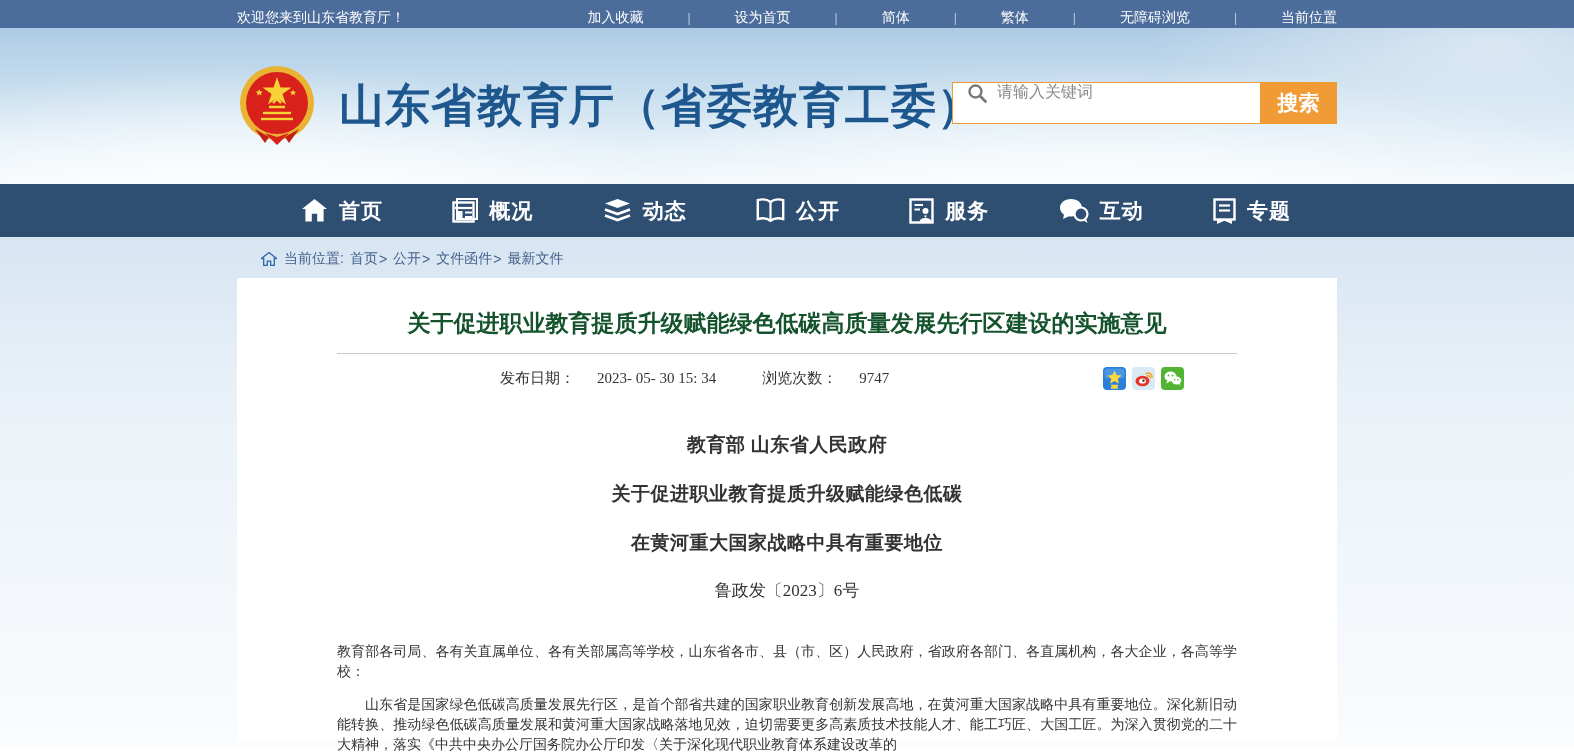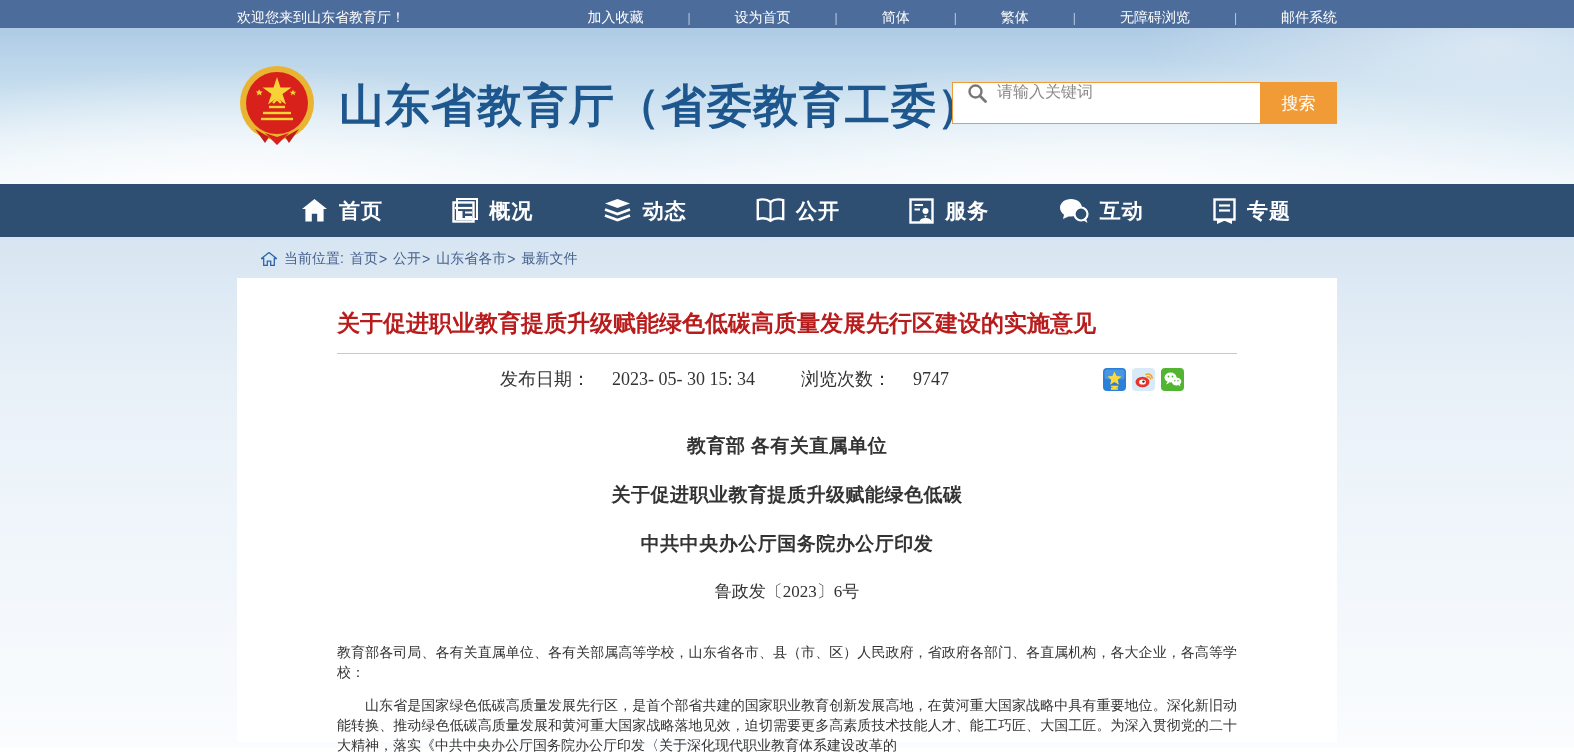--- a/index.html
+++ b/index.html
@@ -28,21 +28,21 @@
   .site-title { margin-left:22px; font-size:45px; font-weight:bold; color:#1e568e;
                 letter-spacing:1px; white-space:nowrap; }
 
   .searchbar { position:absolute; right:0; top:54px; width:385px; height:42px;
                border:1px solid #f19b37; background:#fff; display:flex; align-items:flex-start; }
   .search-mag { margin:0 10px 0 14px; flex:0 0 auto; }
   .searchbar input { flex:1; border:none; outline:none; font-size:16px; color:#555;
                      font-family:"Liberation Sans", sans-serif; background:transparent; }
   .searchbar input::placeholder { color:#8a8a8a; }
   .search-btn { width:77px; height:42px; margin:-1px -1px -1px 0; border:none; background:#f19b37;
-                color:#fff; font-size:17px; cursor:pointer; font-family:"Liberation Sans", sans-serif; }
+                color:#fff; font-size:21px; cursor:pointer; font-family:"Liberation Sans", sans-serif;font-weight:bold; }
 
   
   .nav { height:53px; background:#2f4f72; }
   .nav .container { height:53px; display:flex; align-items:center;
                     justify-content:space-between; padding:0 46px 0 64px; }
   .nav-item { display:flex; align-items:center; gap:11px; cursor:pointer; }
   .nav-item svg { display:block; }
   .nav-label { color:#fff; font-size:21px; font-weight:bold; letter-spacing:1px; }
 
   
@@ -50,23 +50,23 @@
   .breadcrumb-row { padding:13px 0 10px 24px; display:flex; align-items:center;
                     font-size:14px; color:#44618c; }
   .breadcrumb-row .bc-home { margin-right:7px; }
   .bc-label { margin-right:6px; }
   .bc-link { color:#44618c; text-decoration:none; cursor:pointer; }
   .bc-sep { margin:0 6px 0 1px; }
 
   
   .card { width:1100px; margin:0 auto; background:#fff; height:464px;
           padding:30px 100px 0 100px; }
-  .article-title { font-size:23px; font-weight:bold; color:#b91c1c; }
+  .article-title { text-align:center; font-size:23px; font-weight:bold; color:#14532d; }
   .title-rule { border:none; border-top:1px solid #c9c9c9; margin-top:14px; }
-  .meta-row { margin-top:13px; display:flex; align-items:center; font-size:18px; color:#333; }
+  .meta-row { margin-top:13px; display:flex; align-items:center; font-size:15px; color:#333; }
   .meta-left { margin-left:163px; display:flex; align-items:center; }
   .meta-label { }
   .meta-value { margin-left:22px;font-family:Liberation Serif, serif; }
   .meta-gap { width:46px; }
   .share-icons { margin-left:auto; margin-right:53px; display:flex; gap:6px; }
   .share-icons svg { display:block; cursor:pointer; }
 
   .article-body { margin-top:42px; font-family:"Liberation Serif","DejaVu Serif",serif; color:#333; }
   .doc-heading { text-align:center; font-size:19px; font-weight:bold; margin-bottom:23px;
                  letter-spacing:0.5px; }
@@ -84,21 +84,21 @@
       <a>加入收藏</a>
       <span class="tb-sep">|</span>
       <a>设为首页</a>
       <span class="tb-sep">|</span>
       <a>简体</a>
       <span class="tb-sep">|</span>
       <a>繁体</a>
       <span class="tb-sep">|</span>
       <a>无障碍浏览</a>
       <span class="tb-sep">|</span>
-      <a>邮件系统</a>
+      <a>当前位置</a>
     </span>
   </div>
 </div>
 
 <div class="banner">
   <div class="container">
     <svg class="emblem" viewBox="0 0 80 88">
       <circle cx="40" cy="40" r="37" fill="#e9b432"></circle>
       <circle cx="40" cy="40" r="31" fill="#d8211a"></circle>
       <polygon points="40,14 43.5,24.5 54.5,24.5 45.5,31 49,41.5 40,35 31,41.5 34.5,31 25.5,24.5 36.5,24.5" fill="#f7d337"></polygon>
@@ -198,21 +198,21 @@
   <div class="container">
     <div class="breadcrumb-row">
       <svg class="bc-home" width="16" height="14" viewBox="0 0 16 14">
         <path d="M8 0.5 L15.5 6.5 h-2.2 v7 h-3.6 v-4.4 H6.3 v4.4 H2.7 v-7 H0.5 Z" fill="none" stroke="#2d66a8" stroke-width="1.3"></path>
       </svg>
       <span class="bc-label">当前位置:</span>
       <a class="bc-link">首页</a>
       <span class="bc-sep">&gt;</span>
       <a class="bc-link">公开</a>
       <span class="bc-sep">&gt;</span>
-      <a class="bc-link">山东省各市</a>
+      <a class="bc-link">文件函件</a>
       <span class="bc-sep">&gt;</span>
       <a class="bc-link">最新文件</a>
     </div>
   </div>
 
   <div class="card">
     <div class="article-title">关于促进职业教育提质升级赋能绿色低碳高质量发展先行区建设的实施意见</div>
     <hr class="title-rule">
 
     <div class="meta-row">
@@ -246,21 +246,21 @@
           <path d="M17.5 16.5 l1.8 2.3 l-0.4 -3 z" fill="#fff"></path>
           <circle cx="7.5" cy="8.5" r="0.9" fill="#51b531"></circle>
           <circle cx="11.5" cy="8.5" r="0.9" fill="#51b531"></circle>
           <circle cx="13.8" cy="12.8" r="0.8" fill="#51b531"></circle>
           <circle cx="17" cy="12.8" r="0.8" fill="#51b531"></circle>
         </svg>
       </div>
     </div>
 
     <div class="article-body">
-      <p class="doc-heading">教育部  各有关直属单位</p>
+      <p class="doc-heading">教育部  山东省人民政府</p>
       <p class="doc-heading">关于促进职业教育提质升级赋能绿色低碳</p>
-      <p class="doc-heading">中共中央办公厅国务院办公厅印发</p>
+      <p class="doc-heading">在黄河重大国家战略中具有重要地位</p>
       <p class="doc-number">鲁政发〔2023〕6号</p>
       <p class="doc-para">教育部各司局、各有关直属单位、各有关部属高等学校，山东省各市、县（市、区）人民政府，省政府各部门、各直属机构，各大企业，各高等学校：</p>
       <p class="doc-para indent">山东省是国家绿色低碳高质量发展先行区，是首个部省共建的国家职业教育创新发展高地，在黄河重大国家战略中具有重要地位。深化新旧动能转换、推动绿色低碳高质量发展和黄河重大国家战略落地见效，迫切需要更多高素质技术技能人才、能工巧匠、大国工匠。为深入贯彻党的二十大精神，落实《中共中央办公厅国务院办公厅印发〈关于深化现代职业教育体系建设改革的</p>
     </div>
   </div>
 </div>
 
 </body></html>

